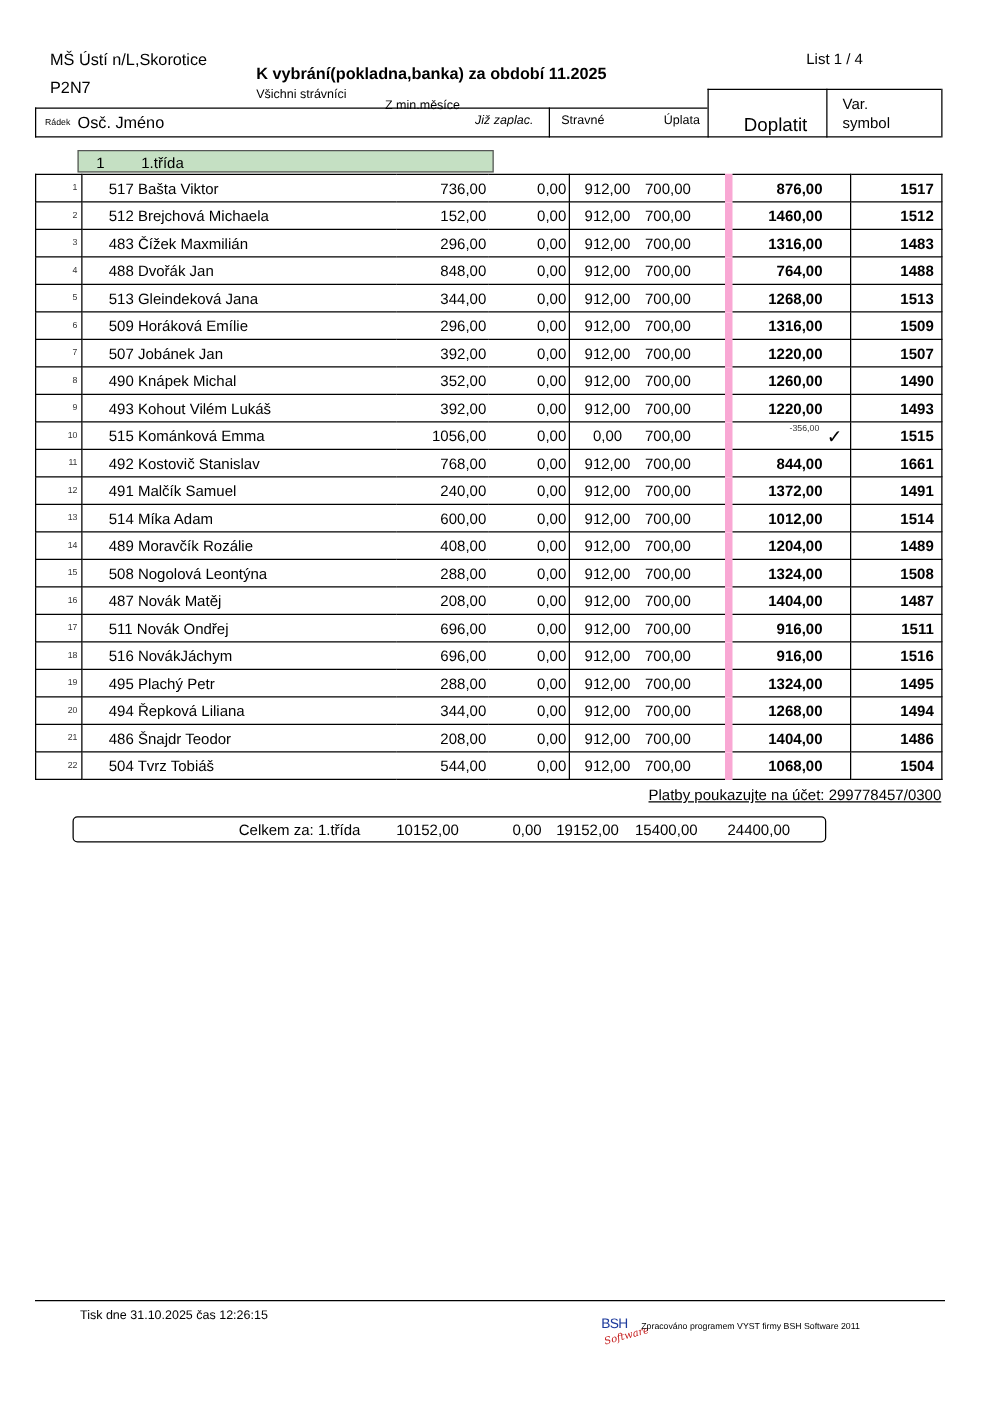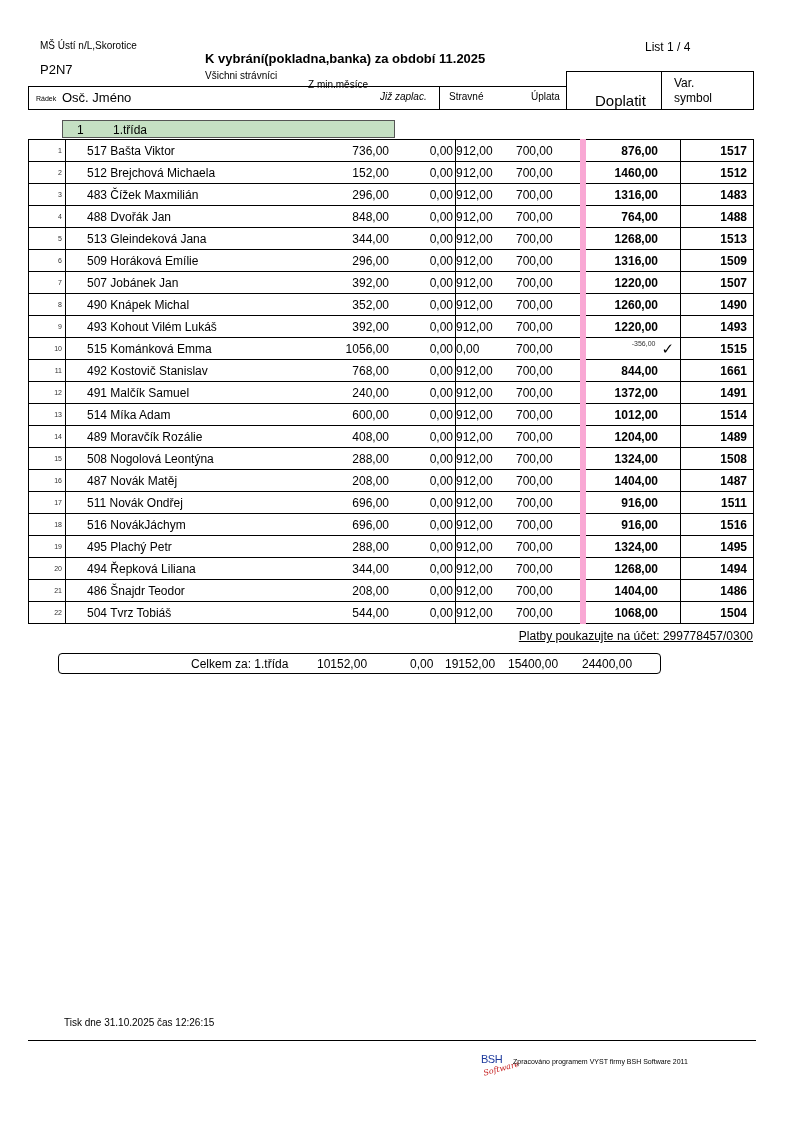--- a/index.html
+++ b/index.html
@@ -1,18 +1,18 @@
 <!DOCTYPE html>
 <html><head>
 <meta charset="utf-8">
 <style>
   html, body { margin:0; padding:0; background:#ffffff; }
   body { width:794px; height:1123px; position:relative; font-family:"Liberation Sans", sans-serif; color:#000; overflow:hidden; }
   .abs { position:absolute; white-space:nowrap; }
-  .org { left:40px; top:40px; font-size:10px; }
+  .org { left:40px; top:40px; font-size:13px; }
   .code { left:40px; top:62px; font-size:13px; }
   .title { left:205px; top:51px; font-size:13px; font-weight:bold; }
   .subtitle { left:205px; top:70px; font-size:10px; }
   .sheet { left:645px; top:40px; font-size:12px; }
 
   
   .hdr-top { left:566px; top:71px; width:187px; height:1px; background:#000; }
   .hdr-line-top { left:28px; top:86px; width:538px; height:1px; background:#000; }
   .hdr-line-bot { left:28px; top:109px; width:725px; height:1px; background:#000; }
   .hdr-left { left:28px; top:86px; width:1px; height:24px; background:#000; }
@@ -34,34 +34,34 @@
   .group .gnum { position:absolute; left:14px; top:2px; }
   .group .gname { position:absolute; left:50px; top:2px; }
 
   
   table.data { position:absolute; left:28px; top:139px; border-collapse:collapse; width:726px; table-layout:fixed; }
   table.data td { height:21px; padding:0; border-top:1px solid #000; border-bottom:1px solid #000; font-size:12px; white-space:nowrap; overflow:hidden; }
   table.data td.c-row { width:33px; font-size:7px; text-align:right; padding-right:3px; border-left:1px solid #000; border-right:1px solid #000; color:#333; }
   table.data td.c-name { width:230px; padding-left:21px; }
   table.data td.c-zmin { width:72px; text-align:right; padding-right:2px; }
   table.data td.c-jiz { width:62px; text-align:right; padding-right:2px; border-right:1px solid #000; }
-  table.data td.c-strav { width:60px; text-align:left; padding-right:0; }
+  table.data td.c-strav { width:60px; text-align:center; padding-right:0; }
   table.data td.c-upl { width:62px; text-align:left; padding-right:2px; border-right:6px solid #f9a8d4; }
   table.data td.c-dop { width:72px; text-align:right; padding-right:22px; font-weight:bold; border-right:1px solid #000; }
   table.data td.c-var { text-align:right; padding-right:6px; font-weight:bold; border-right:1px solid #000; }
   .small-neg { font-size:7px; font-weight:normal; color:#333; vertical-align:top; }
   .check { font-size:15px; font-weight:normal; margin-left:6px; margin-right:-16px; }
 
   .account { right:41px; top:629px; font-size:12px; text-decoration:underline; }
 
   .total { left:58px; top:653px; width:603px; height:21px; border:1px solid #000; border-radius:4px; box-sizing:border-box; font-size:12px; }
   .total span { position:absolute; top:3px; white-space:nowrap; }
 
   .footer-line { left:28px; top:1040px; width:728px; height:1px; background:#000; }
-  .printed { left:64px; top:1017px; font-size:10px; }
+  .printed { left:64px; top:1047px; font-size:10px; }
   .logo { left:481px; top:1053px; width:28px; height:22px; }
   .logo .bsh { position:absolute; left:0; top:0; font-size:11px; font-weight:normal; color:#1d3a9c; letter-spacing:-0.5px; }
   .logo .soft { position:absolute; left:2px; top:11px; font-size:8px; font-style:italic; color:#c41a1a; transform:rotate(-15deg); font-family:"DejaVu Serif", serif; }
   .vendor { left:513px; top:1058px; font-size:7px; }
 </style>
 </head>
 <body>
 
 <div class="abs org">MŠ Ústí n/L,Skorotice</div>
 <div class="abs code">P2N7</div>

